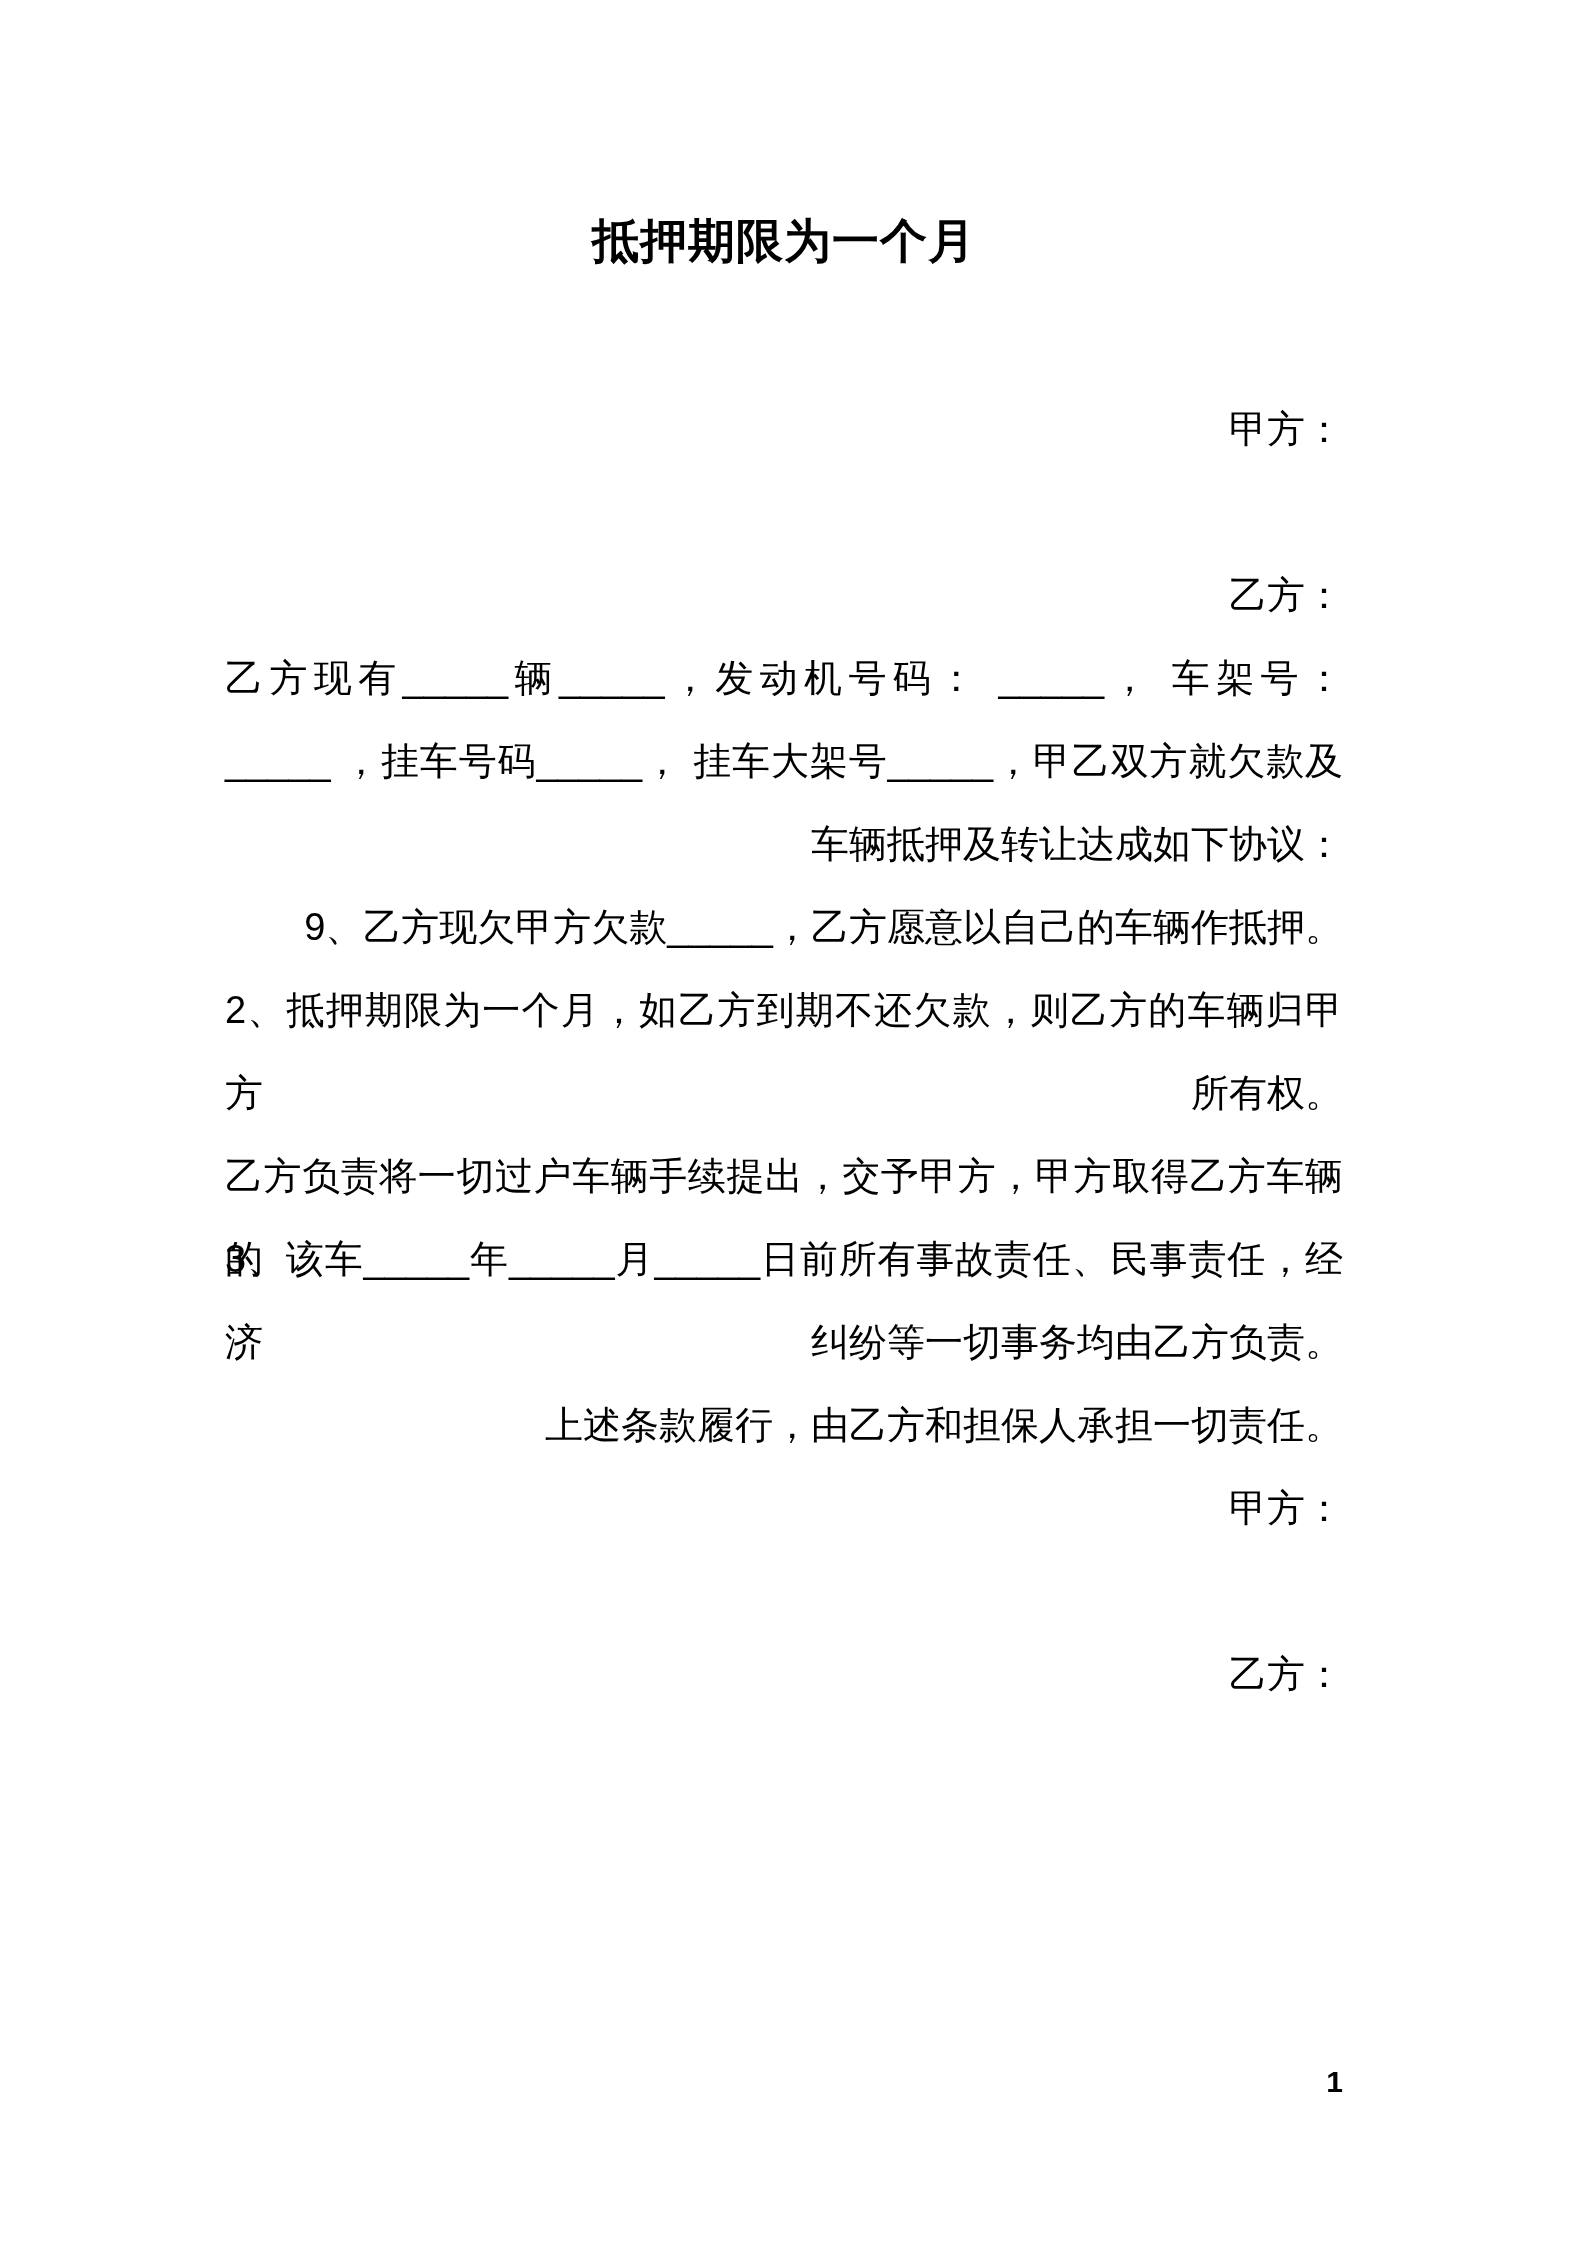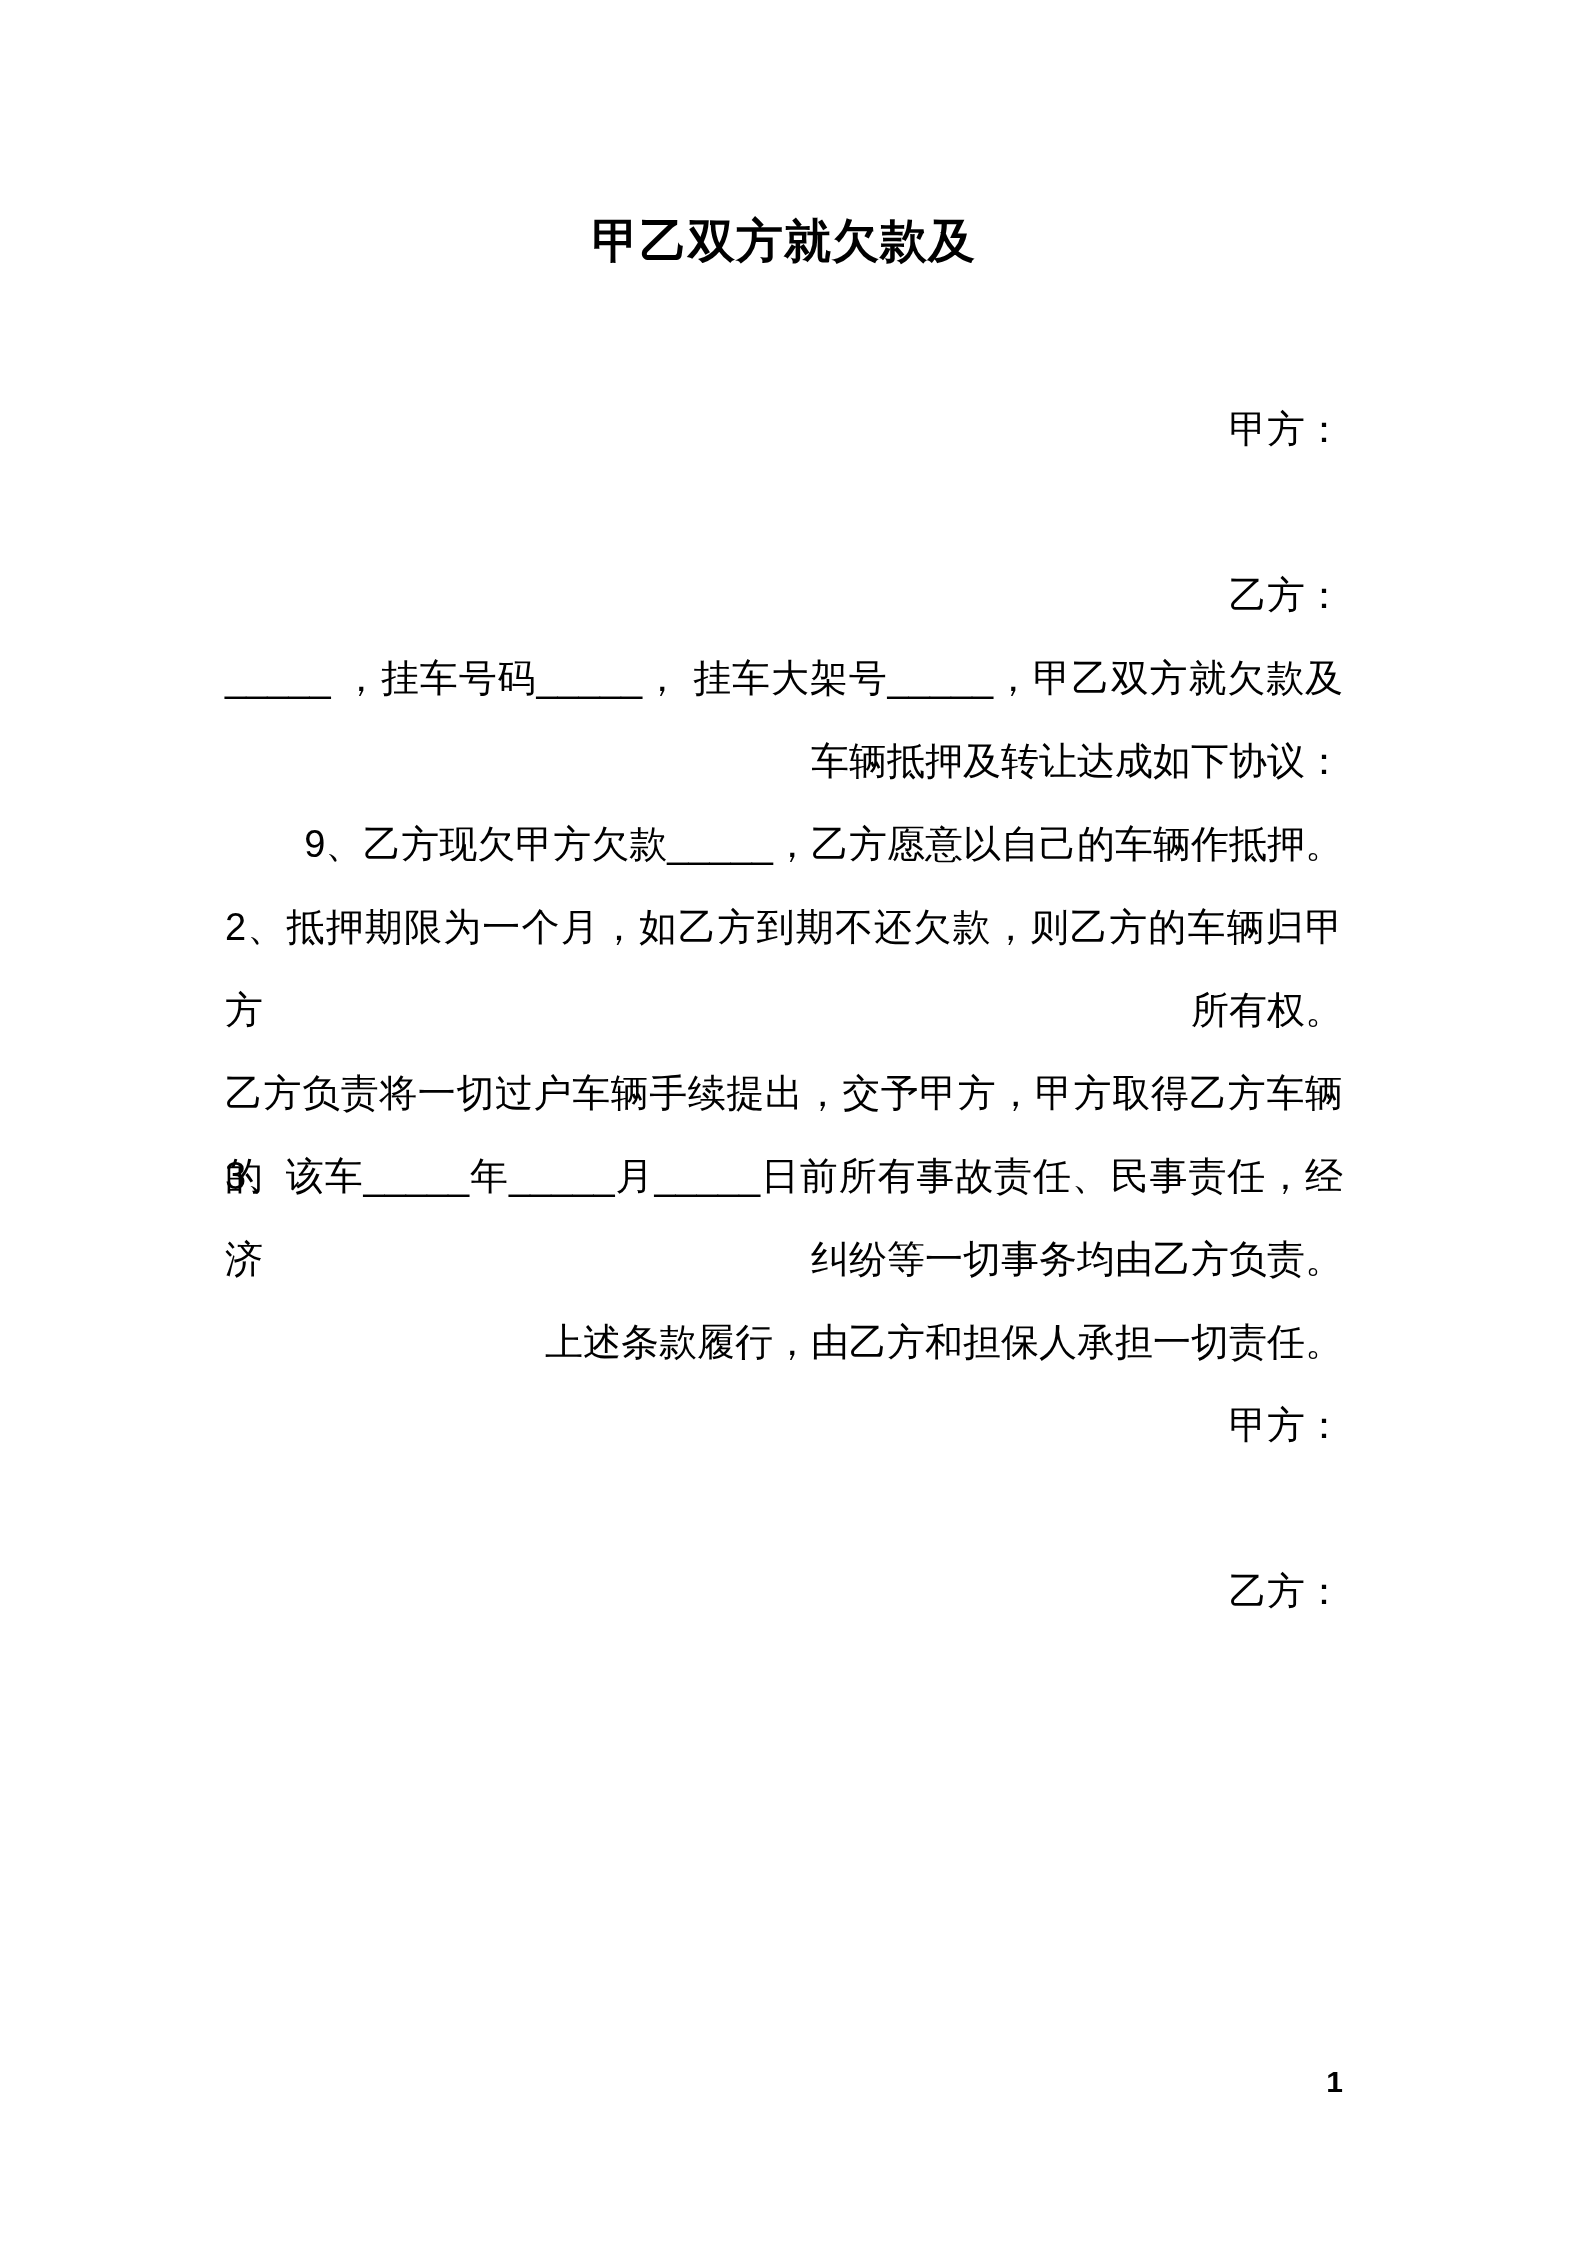--- a/index.html
+++ b/index.html
@@ -58,26 +58,27 @@
     font-size: 30px;
     font-weight: 700;
     line-height: 40px;
   }
 </style>
 </head>
 <body>
 
 <div class="page">
 
-  <div class="doc-title">甲乙双方就欠款及</div>
+  <div class="doc-title">抵押期限为一个月</div>
 
   <div class="content">
     <div class="line">甲方：</div>
     <div class="line"></div>
     <div class="line">乙方：</div>
+    <div class="line j">乙方现有_____辆_____，发动机号码： _____， 车架号：</div>
     <div class="line j">_____ ，挂车号码_____， 挂车大架号_____，甲乙双方就欠款及</div>
     <div class="line">车辆抵押及转让达成如下协议：</div>
     <div class="line">9、乙方现欠甲方欠款_____，乙方愿意以自己的车辆作抵押。</div>
     <div class="line j">2、抵押期限为一个月，如乙方到期不还欠款，则乙方的车辆归甲方</div>
     <div class="line">所有权。</div>
     <div class="line j">乙方负责将一切过户车辆手续提出，交予甲方，甲方取得乙方车辆的</div>
     <div class="line j">3、该车_____年_____月_____日前所有事故责任、民事责任，经济</div>
     <div class="line">纠纷等一切事务均由乙方负责。</div>
     <div class="line">上述条款履行，由乙方和担保人承担一切责任。</div>
     <div class="line">甲方：</div>

